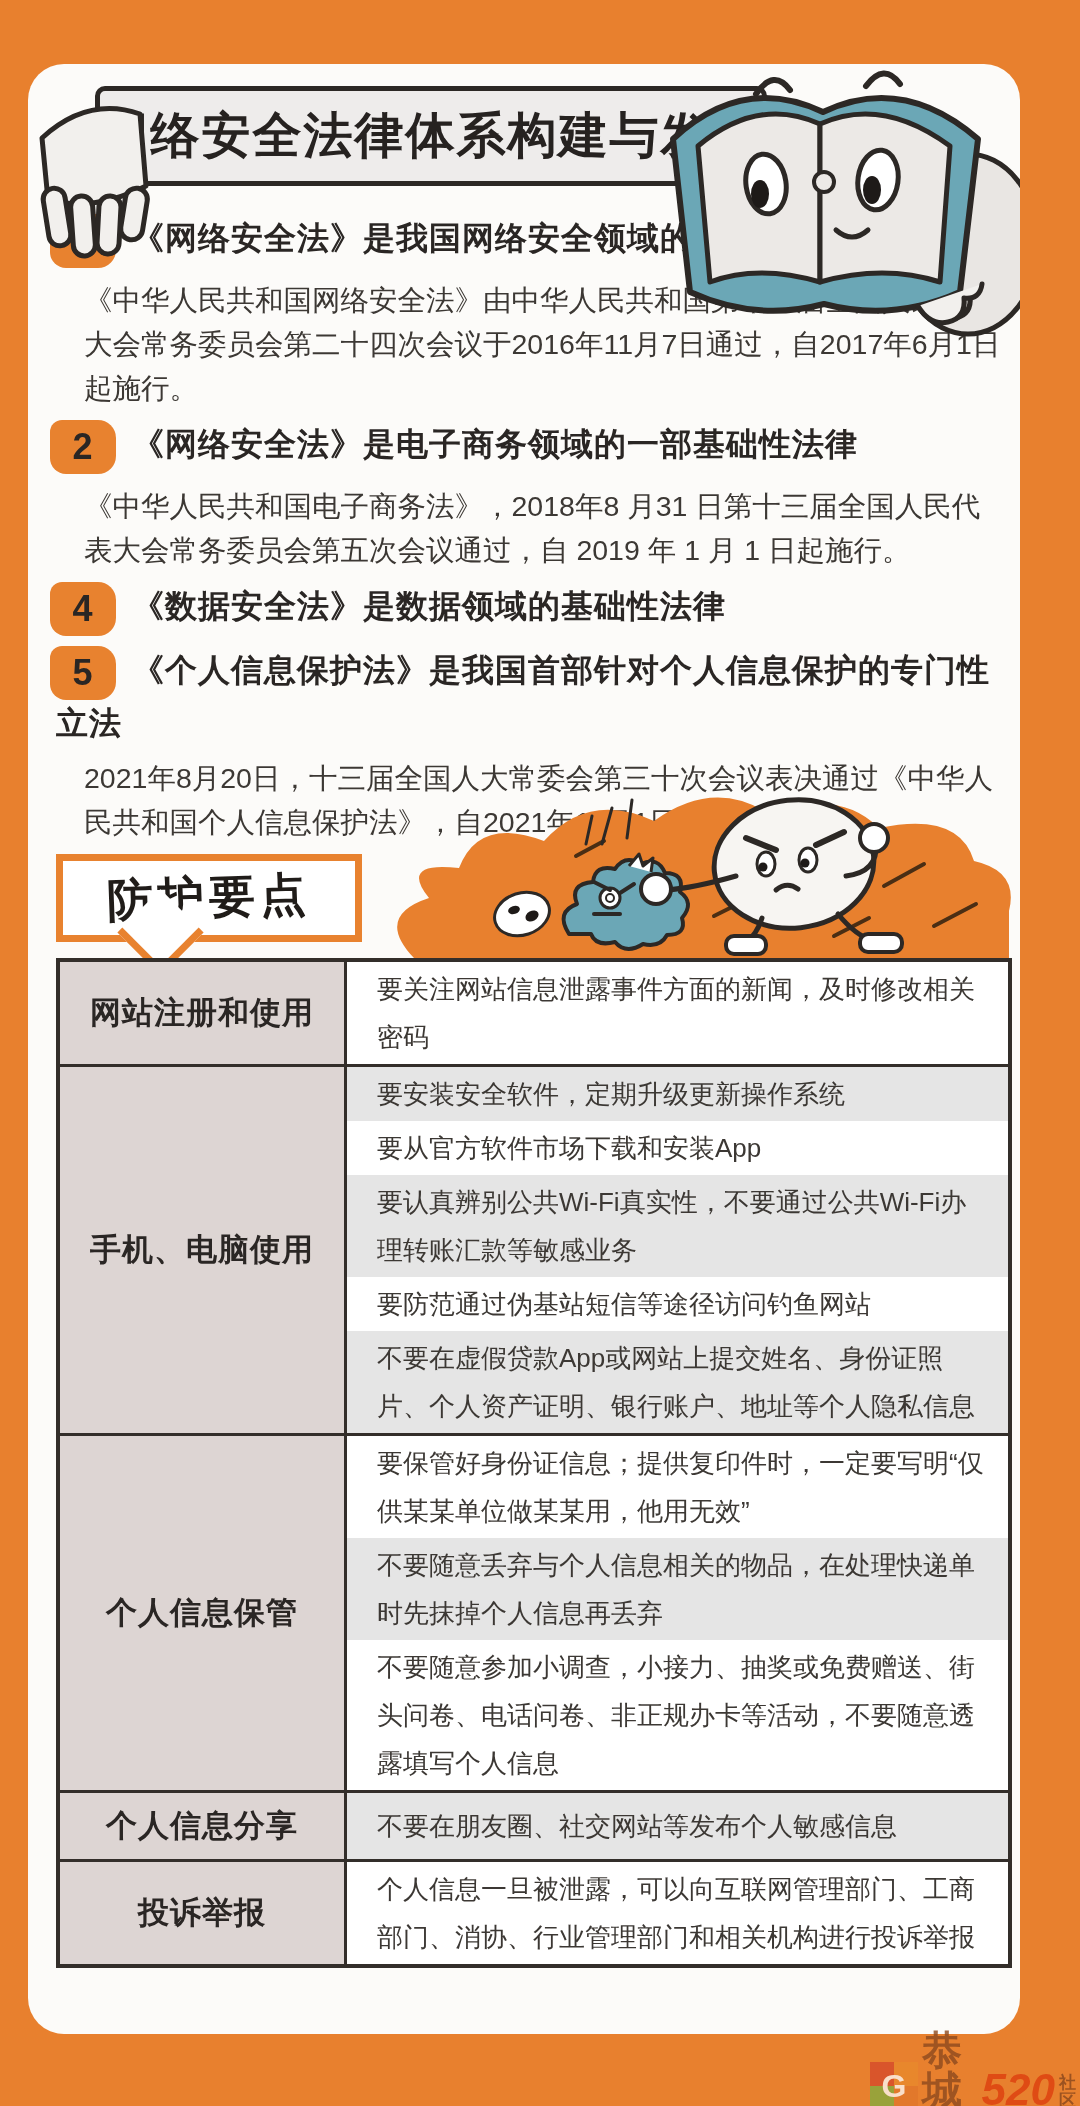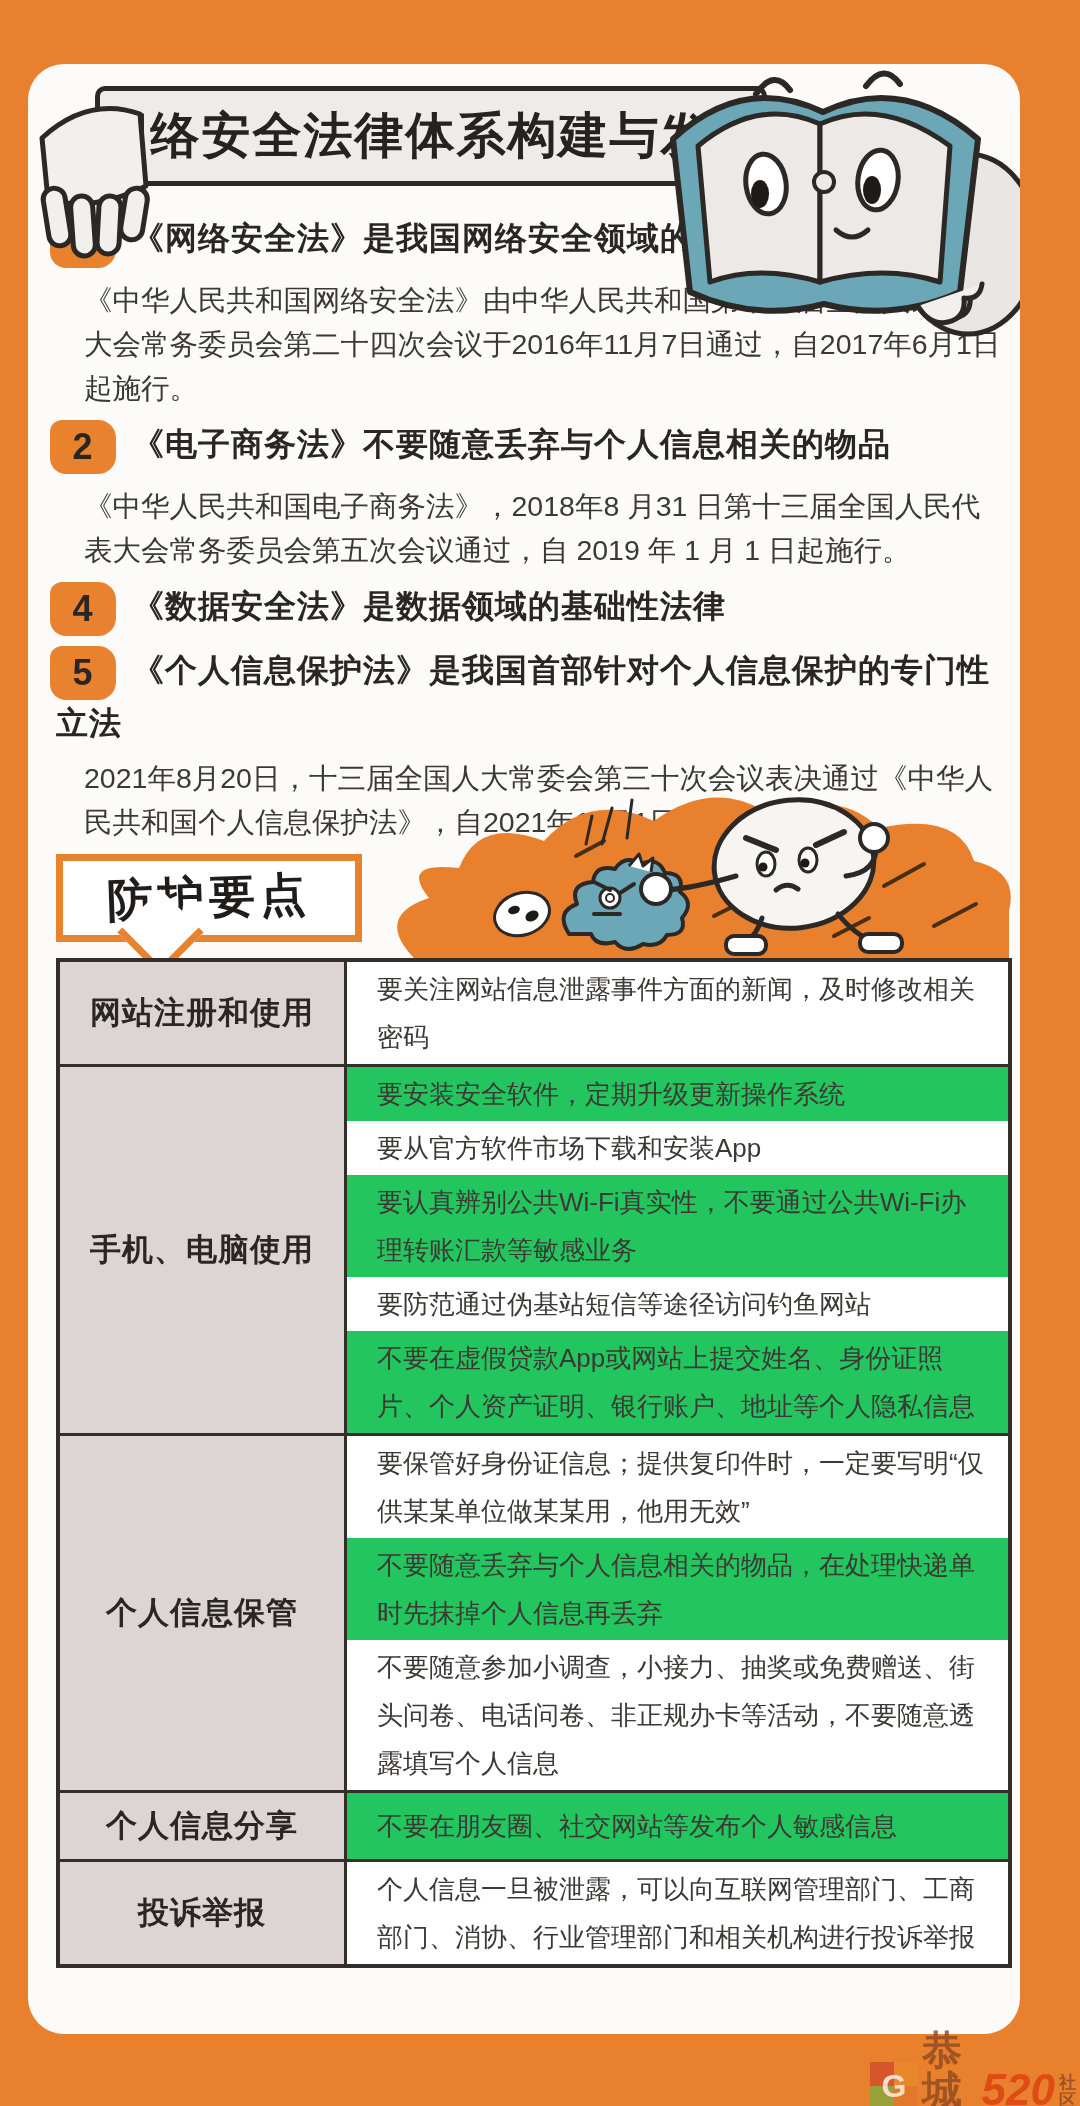--- a/index.html
+++ b/index.html
@@ -37,21 +37,21 @@
            transform:rotate(45deg);z-index:2;}
 
   
   .prot-table{width:100%;border-collapse:collapse;border:4px solid #332E2A;position:relative;z-index:3;background:#FFFFFF;}
   .prot-table td{border:3px solid #332E2A;vertical-align:middle;}
   td.cat{width:272px;background:#DDD5D3;font-size:31px;font-weight:bold;color:#2A2624;
          text-align:center;padding:8px 6px;letter-spacing:1px;}
   td.items{padding:0;}
   .item{font-size:26px;line-height:48px;color:#3C3834;padding:3px 16px 3px 30px;
         display:flex;align-items:center;min-height:40px;}
-  .item.p{background:#22c55e;}
+  .item.p{background:#e5e5e5;}
 
   
   .watermark{position:absolute;left:870px;top:2030px;width:206px;z-index:5;}
   .wm-row1{display:flex;align-items:flex-end;gap:4px;}
   .wm-logo{position:relative;width:48px;height:48px;opacity:.75;flex:0 0 auto;}
   .wm-logo .q{position:absolute;width:24px;height:24px;}
   .wm-logo .q1{left:0;top:0;background:#D4472A;}
   .wm-logo .q2{right:0;top:0;background:#E98A2C;}
   .wm-logo .q3{left:0;bottom:0;background:#7FAE3F;}
   .wm-logo .q4{right:0;bottom:0;background:#E0762B;}
@@ -103,21 +103,21 @@
     </div>
 
     <div class="content">
 
       <div>
         <div class="law-heading"><span class="badge">1</span><span>《网络安全法》是我国网络安全领域的基础性法律</span></div>
         <div class="law-body">《中华人民共和国网络安全法》由中华人民共和国第十二届全国人民代表大会常务委员会第二十四次会议于2016年11月7日通过，自2017年6月1日起施行。</div>
       </div>
 
       <div>
-        <div class="law-heading"><span class="badge">2</span><span>《电子商务法》不要随意丢弃与个人信息相关的物品</span></div>
+        <div class="law-heading"><span class="badge">2</span><span>《网络安全法》是电子商务领域的一部基础性法律</span></div>
         <div class="law-body">《中华人民共和国电子商务法》，2018年8 月31 日第十三届全国人民代表大会常务委员会第五次会议通过，自 2019 年 1 月 1 日起施行。</div>
       </div>
 
 
       <div>
         <div class="law-heading"><span class="badge">4</span><span>《数据安全法》是数据领域的基础性法律</span></div>
       </div>
 
       <div>
         <div class="law-heading"><span class="badge">5</span><span>《个人信息保护法》是我国首部针对个人信息保护的专门性立法</span></div>

